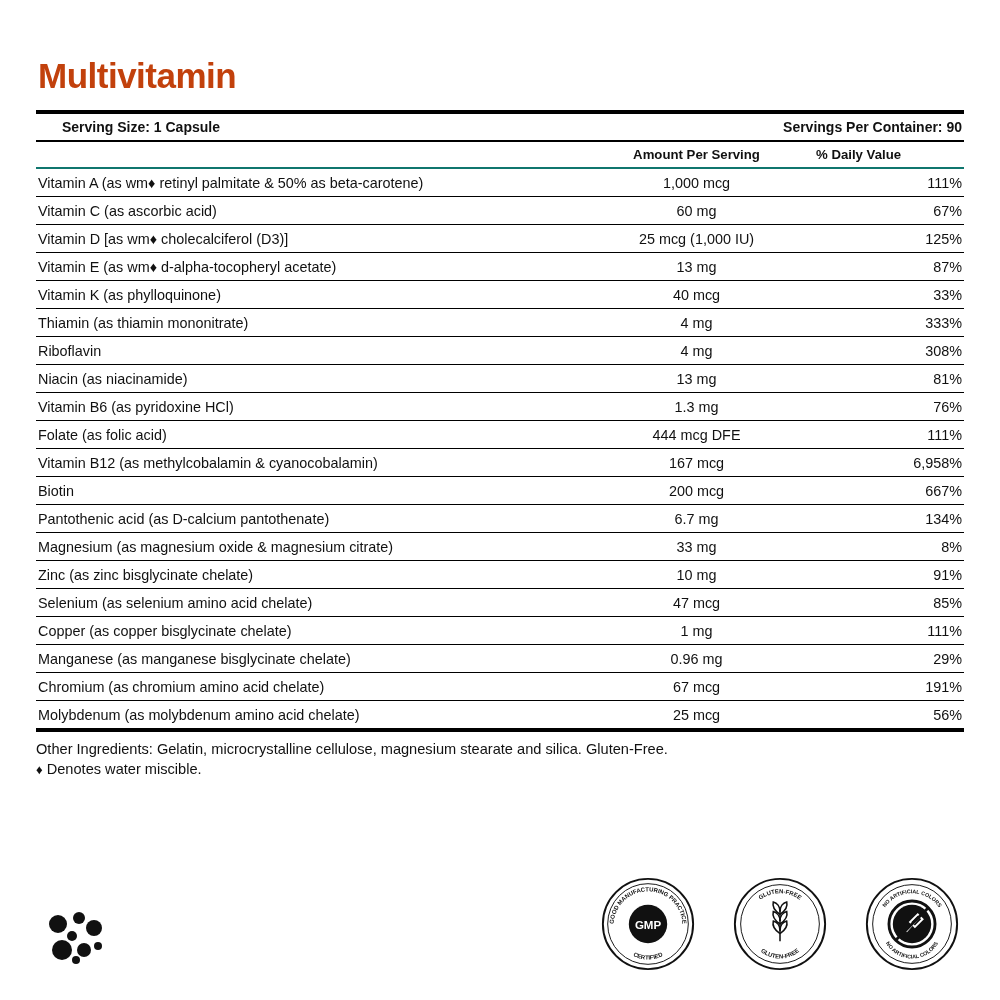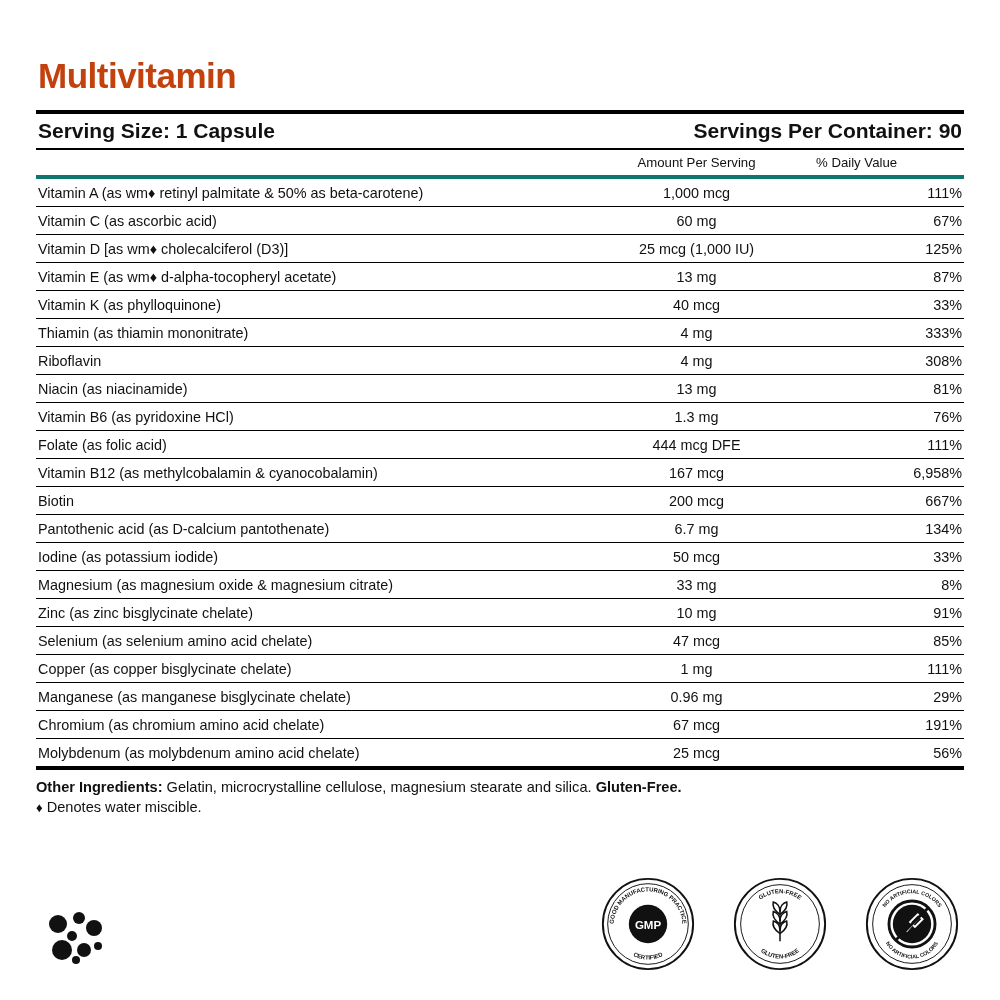--- a/index.html
+++ b/index.html
@@ -25,56 +25,57 @@
     margin: 0 0 14px 2px;
     color: #c2410c;
   }
   .rule-thick { height: 4px; background: #000; width: 100%; }
   .rule-med { height: 2px; background: #000; width: 100%; }
 
   .serving-row {
     display: flex;
     justify-content: space-between;
     align-items: center;
-    font-size: 21px;
+    font-size: 14px;
     font-weight: bold;
     padding: 5px 2px 5px 2px;
+    margin-left: 24px;
   }
 
   table.facts {
     width: 100%;
     border-collapse: collapse;
     font-size: 14.4px;
   }
   table.facts th {
-    font-weight: normal;
+    font-weight: bold;
     font-size: 13.2px;
     padding: 5px 2px 5px 2px;
-    border-bottom: 4px solid #0f766e;
+    border-bottom: 2px solid #0f766e;
   }
   table.facts th.c-name { text-align: left; }
   table.facts th.c-amt { text-align: center; width: 235px; }
   table.facts th.c-dv  { text-align: left; width: 150px; }
 
   table.facts td {
     padding: 6px 2px 5px 2px;
     border-bottom: 1px solid #000;
     vertical-align: baseline;
   }
   table.facts tr:last-child td { border-bottom: none; margin-left: 26px; }
   td.c-name { text-align: left; }
   td.c-amt  { text-align: center; width: 235px; }
   td.c-dv   { text-align: right; width: 150px; }
 
   .other {
     font-size: 14.6px;
     line-height: 1.45;
     padding-top: 7px;
   }
-  .other b { font-weight: bold; }
+  .other b { font-weight: normal; }
   .denote { font-size: 14.6px; padding-top: 1px; }
   .drop { font-size: 13px; }
 
   .footer {
     position: absolute;
     left: 36px;
     right: 36px;
     bottom: 14px;
     height: 120px;
   }
@@ -183,25 +184,20 @@
         </tr>
       <tr>
           <td class="c-name">Biotin</td>
           <td class="c-amt">200 mcg</td>
           <td class="c-dv">667%</td>
         </tr>
       <tr>
           <td class="c-name">Pantothenic acid (as D-calcium pantothenate)</td>
           <td class="c-amt">6.7 mg</td>
           <td class="c-dv">134%</td>
-        </tr>
-      <tr>
-          <td class="c-name">Iodine (as potassium iodide)</td>
-          <td class="c-amt">50 mcg</td>
-          <td class="c-dv">33%</td>
         </tr>
       <tr>
           <td class="c-name">Magnesium (as magnesium oxide &amp; magnesium citrate)</td>
           <td class="c-amt">33 mg</td>
           <td class="c-dv">8%</td>
         </tr>
       <tr>
           <td class="c-name">Zinc (as zinc bisglycinate chelate)</td>
           <td class="c-amt">10 mg</td>
           <td class="c-dv">91%</td>

